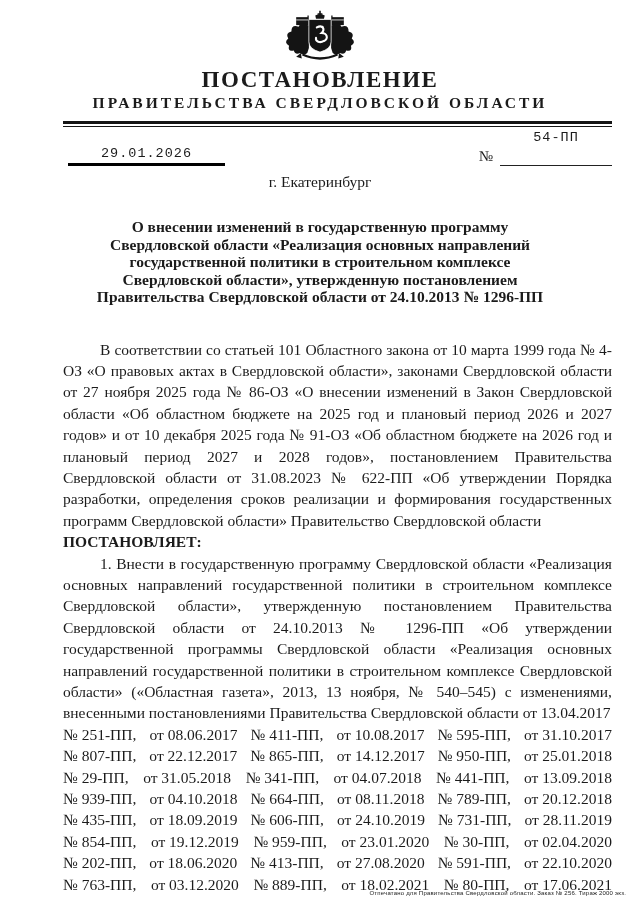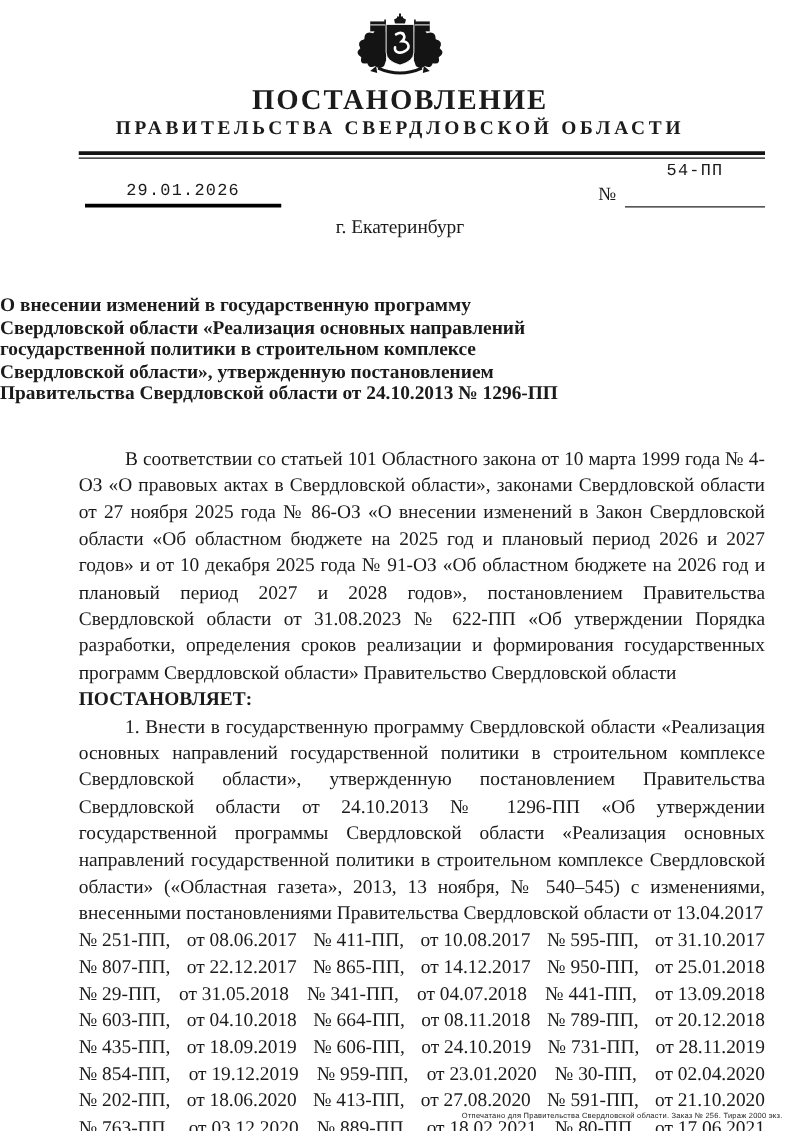--- a/index.html
+++ b/index.html
@@ -53,23 +53,23 @@
     border-bottom:1px solid #222;
     text-align:center;
     font-family:"Liberation Mono", monospace;
     font-size:13.5px; letter-spacing:1px;
     padding-bottom:20px;
   }
 
   .city-line { text-align:center; font-size:15.5px; margin-top:7px; }
 
   .doc-title {
-    font-weight:bold;
+    text-align:center; font-weight:bold;
     font-size:15.5px; line-height:17.5px;
-    margin-top:45px;
+    margin-top:27px;
   }
 
   .content {
     margin:33px 28px 0 63px;
     font-size:15.5px; line-height:21.4px;
   }
   .para {
     margin:0;
     text-align:justify;
     text-indent:37px;
@@ -170,21 +170,21 @@
         </div>
         <div class="amend-row">
           <span class="amend-tok">№ 29-ПП,</span>
           <span class="amend-tok">от 31.05.2018</span>
           <span class="amend-tok">№ 341-ПП,</span>
           <span class="amend-tok">от 04.07.2018</span>
           <span class="amend-tok">№ 441-ПП,</span>
           <span class="amend-tok">от 13.09.2018</span>
         </div>
         <div class="amend-row">
-          <span class="amend-tok">№ 603-ПП,</span>
+          <span class="amend-tok">№ 939-ПП,</span>
           <span class="amend-tok">от 04.10.2018</span>
           <span class="amend-tok">№ 664-ПП,</span>
           <span class="amend-tok">от 08.11.2018</span>
           <span class="amend-tok">№ 789-ПП,</span>
           <span class="amend-tok">от 20.12.2018</span>
         </div>
         <div class="amend-row">
           <span class="amend-tok">№ 435-ПП,</span>
           <span class="amend-tok">от 18.09.2019</span>
           <span class="amend-tok">№ 606-ПП,</span>
@@ -199,21 +199,21 @@
           <span class="amend-tok">от 23.01.2020</span>
           <span class="amend-tok">№ 30-ПП,</span>
           <span class="amend-tok">от 02.04.2020</span>
         </div>
         <div class="amend-row">
           <span class="amend-tok">№ 202-ПП,</span>
           <span class="amend-tok">от 18.06.2020</span>
           <span class="amend-tok">№ 413-ПП,</span>
           <span class="amend-tok">от 27.08.2020</span>
           <span class="amend-tok">№ 591-ПП,</span>
-          <span class="amend-tok">от 21.10.2020</span>
+          <span class="amend-tok">от 22.10.2020</span>
         </div>
         <div class="amend-row">
           <span class="amend-tok">№ 763-ПП,</span>
           <span class="amend-tok">от 03.12.2020</span>
           <span class="amend-tok">№ 889-ПП,</span>
           <span class="amend-tok">от 18.02.2021</span>
           <span class="amend-tok">№ 80-ПП,</span>
           <span class="amend-tok">от 17.06.2021</span>
         </div>
       </div>

